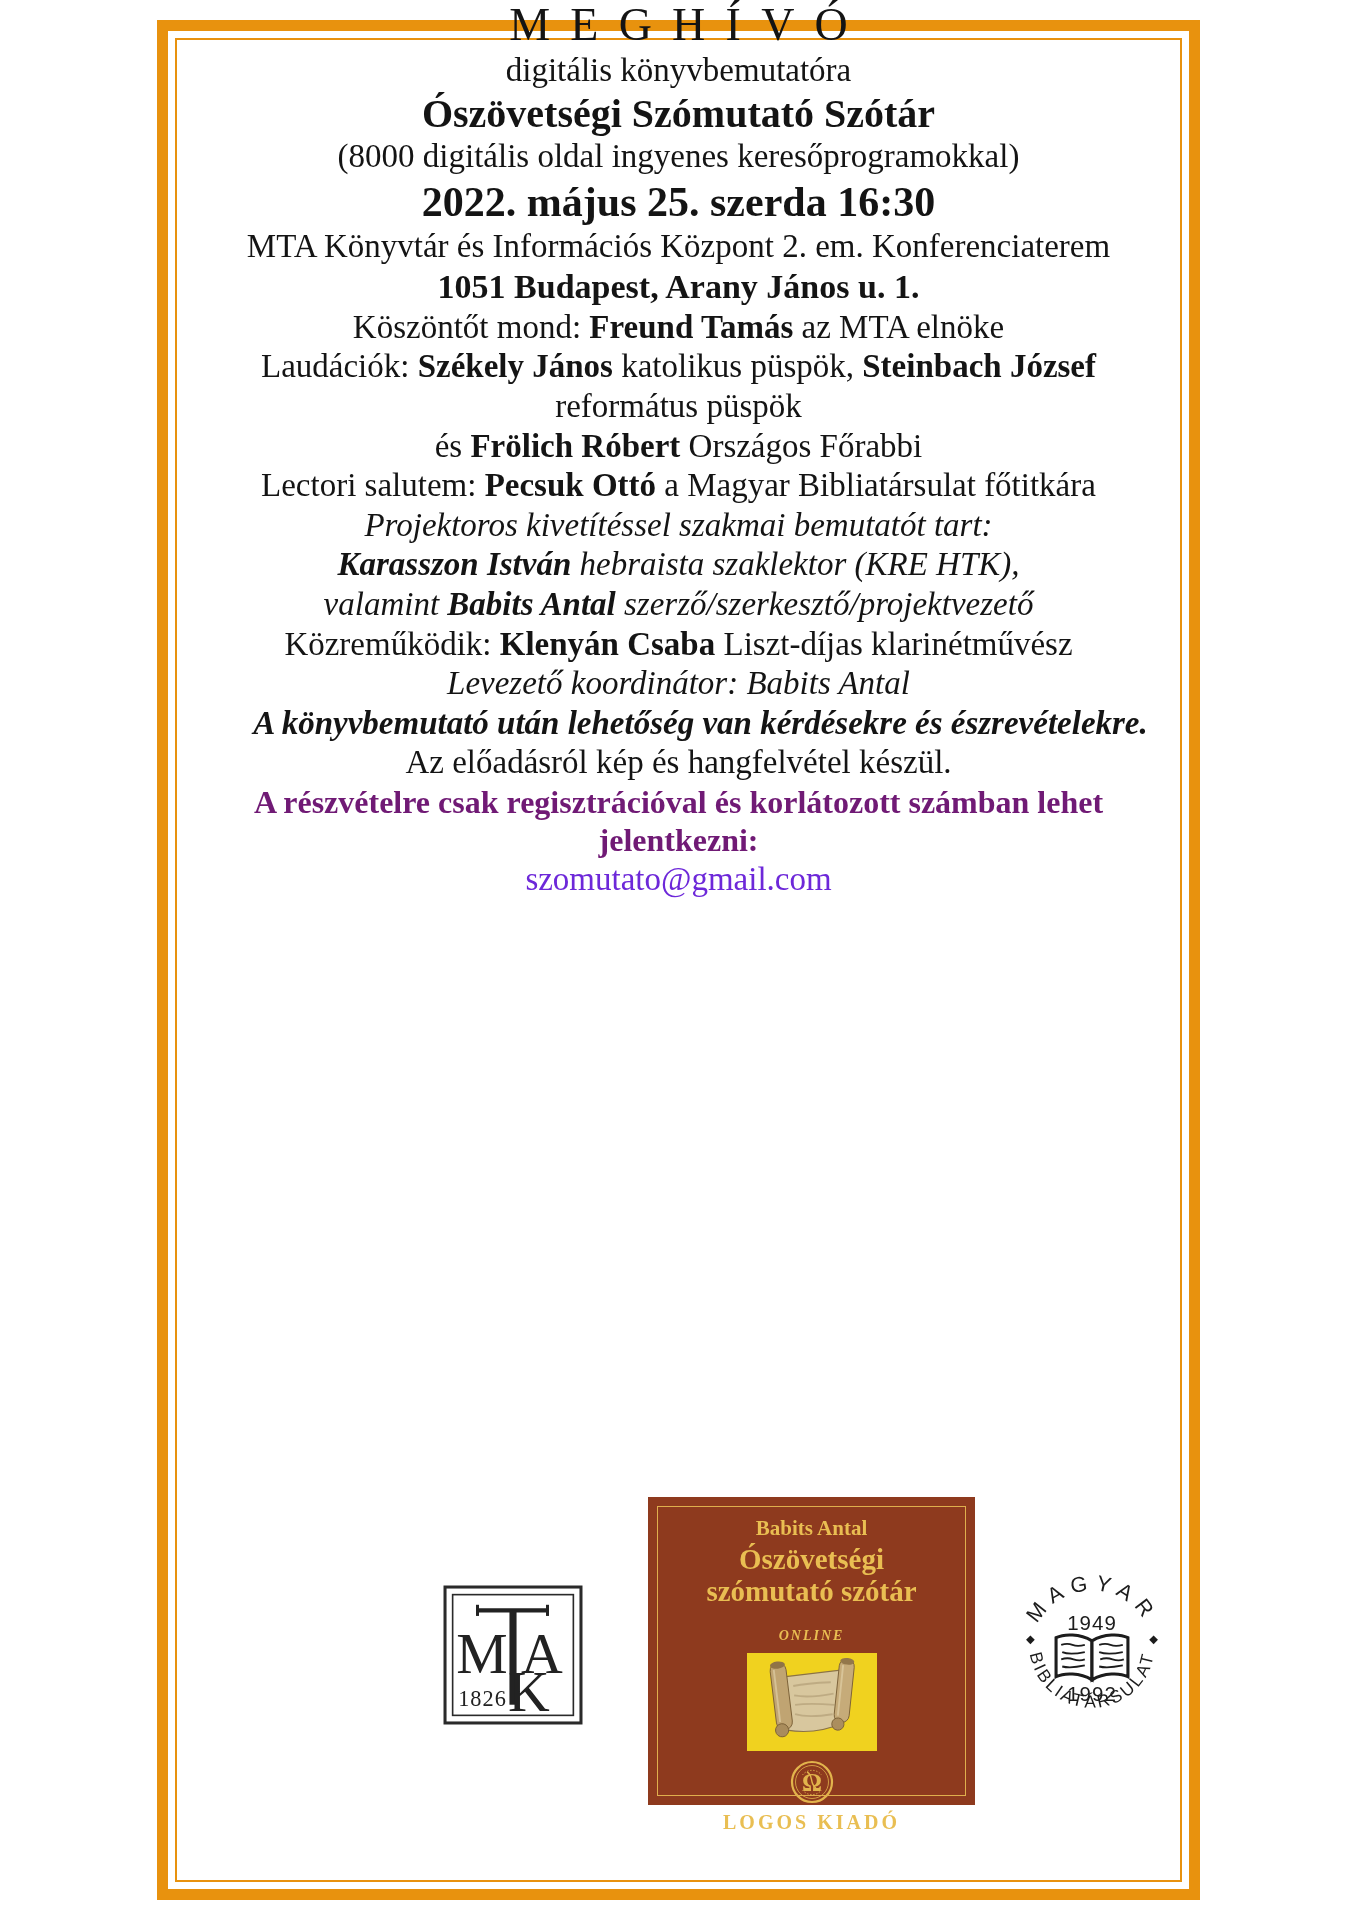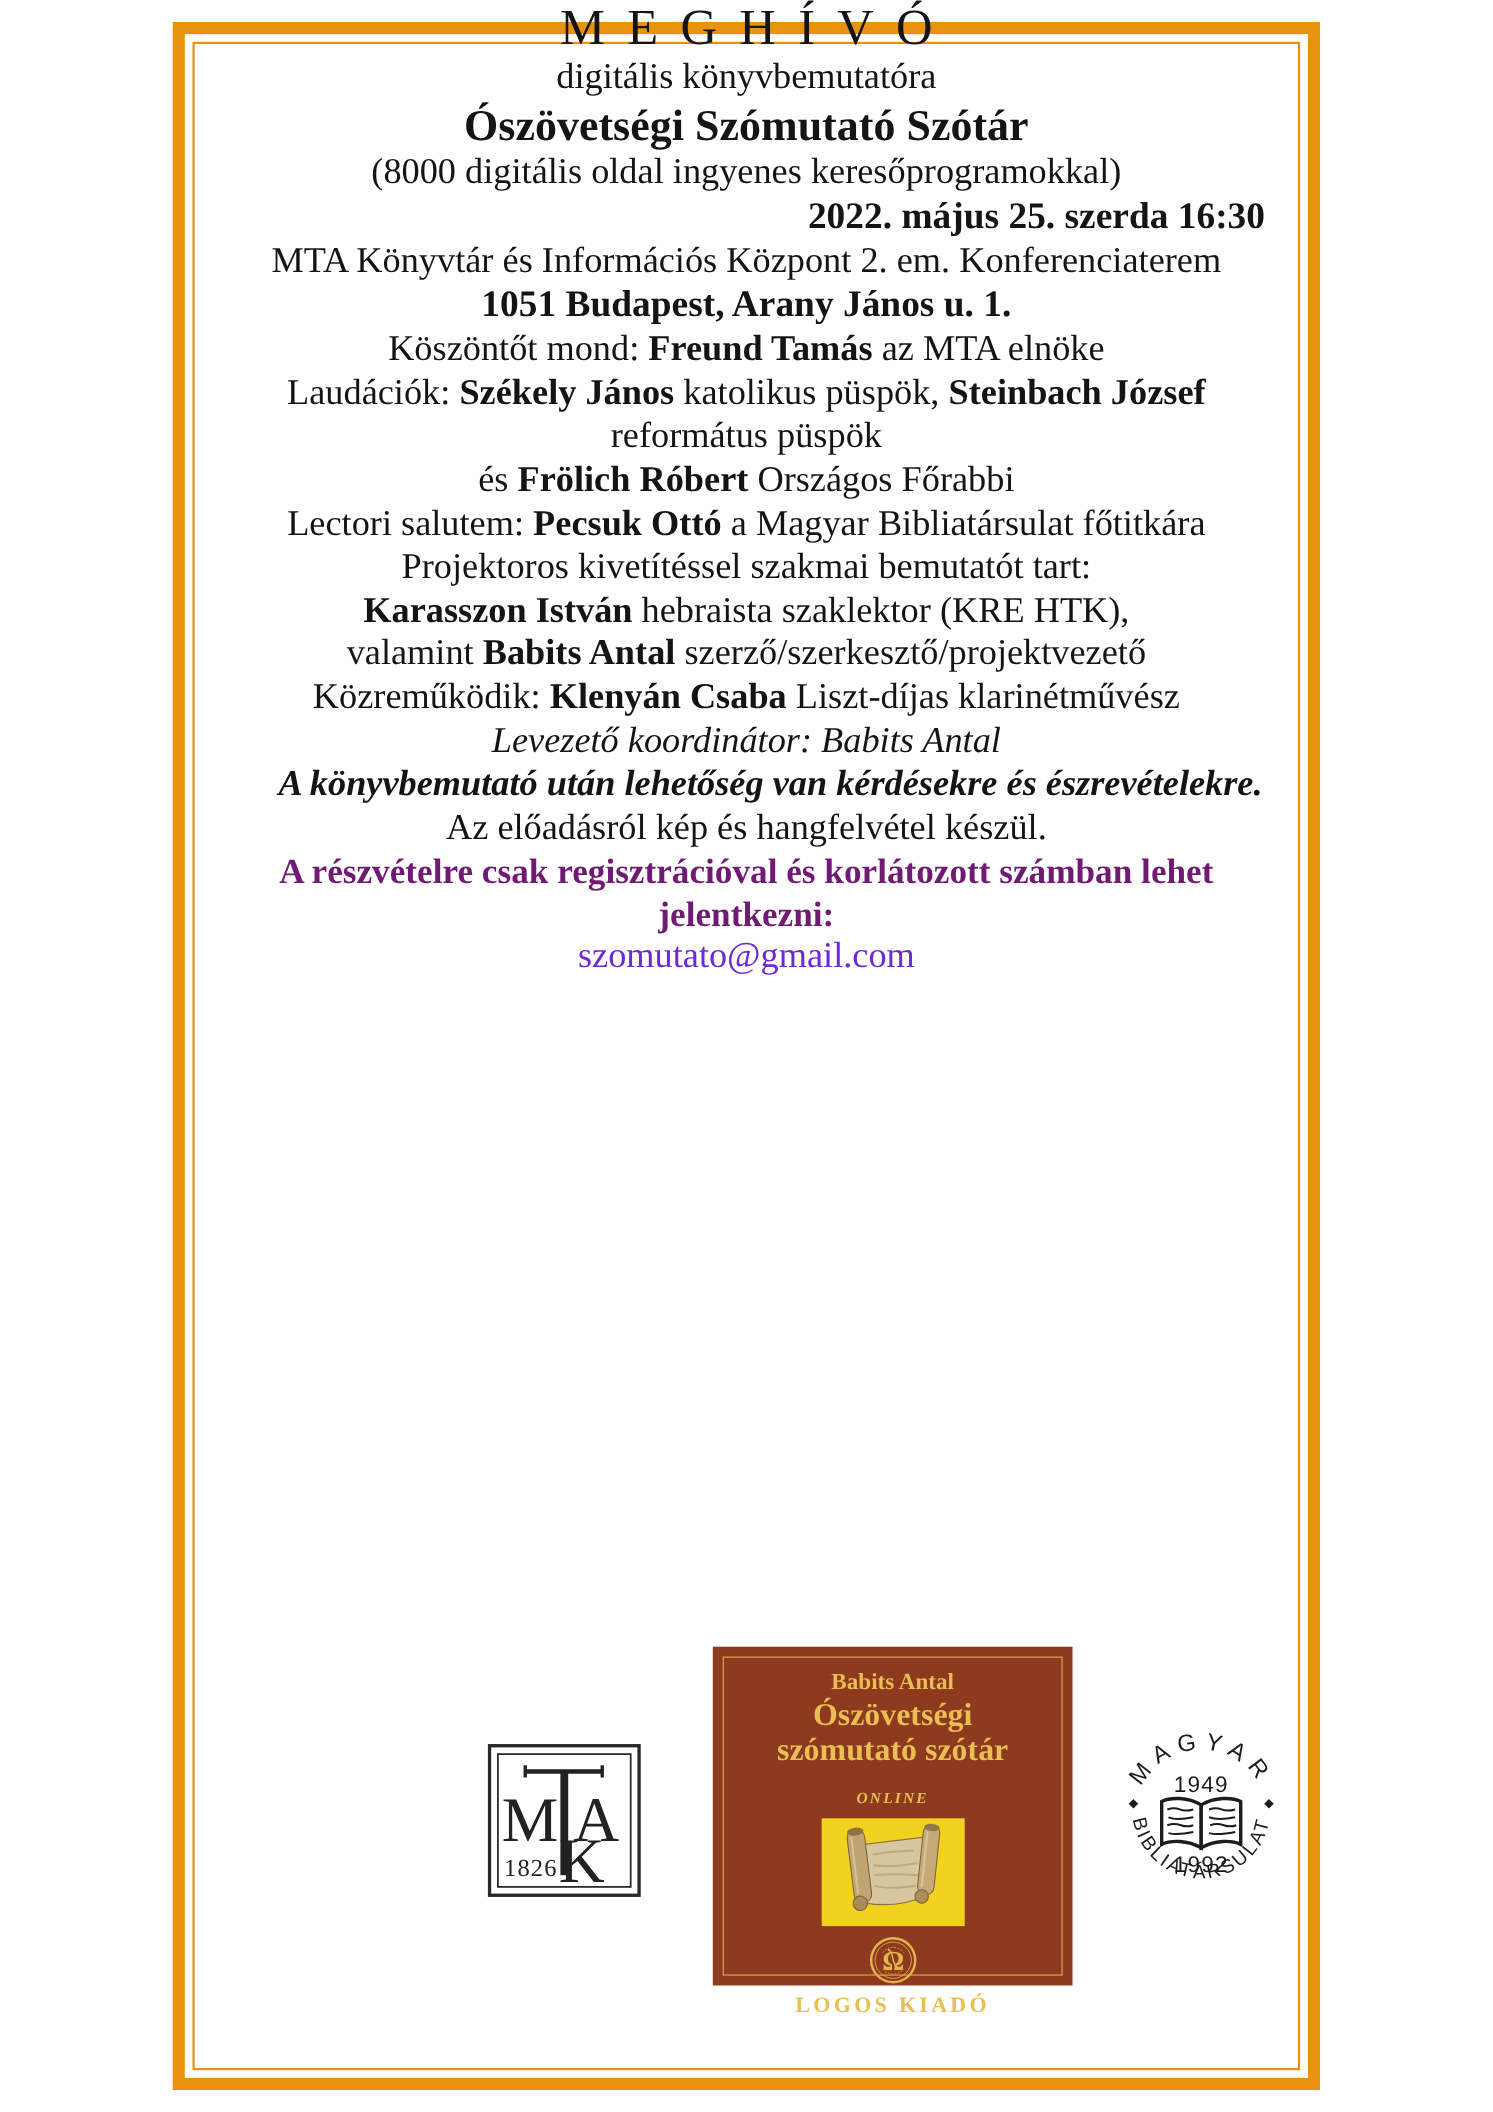--- a/index.html
+++ b/index.html
@@ -11,27 +11,27 @@
   .frame-outer { position:absolute; inset:20px; border:11px solid #E8920E; pointer-events:none; }
   .frame-inner { position:absolute; inset:38px; border:2px solid #E8920E; pointer-events:none; }
 
   .content { position:absolute; left:70px; right:70px; top:0; text-align:center; font-size:33px; line-height:1.2; }
   .content p { margin:0; }
 
   .title       { margin-top:168px; font-size:46px; line-height:1.1; letter-spacing:0.44em; text-indent:0.44em; }
   .event-type  { margin-top:40px; }
   .book-title  { margin-top:1px; font-size:40px; line-height:1.18; font-weight:bold; }
   .book-note   { margin-top:6px; }
-  .date-line   { margin-top:48px; font-size:34px; font-weight:bold;text-align:right; }
+  .date-line   { margin-top:48px; font-size:42px; font-weight:bold; }
   .venue-line  { margin-top:1px; }
   .addr-line   { margin-top:0; font-size:34px; font-weight:bold; }
   .greeting    { margin-top:41px; }
   .laudations  { margin-top:48px; }
   .lectori     { margin-top:40px; }
-  .presentation{ margin-top:46px; }
+  .presentation{ margin-top:46px;font-style:italic; }
   .music       { margin-top:45px; }
   .coordinator { margin-top:44px; font-style:italic; }
   .qa-block    { margin-top:43px; }
   .qa-bold     { font-weight:bold; font-style:italic;margin-left:44px; }
   .reg-line    { margin-top:44px; font-size:32px; font-weight:bold; color:#701a75; }
   .email-line  { margin-top:5px; }
   .email-line a{ color:#6d28d9; text-decoration:none; cursor:pointer; }
 
   b { font-weight:bold; }
 

